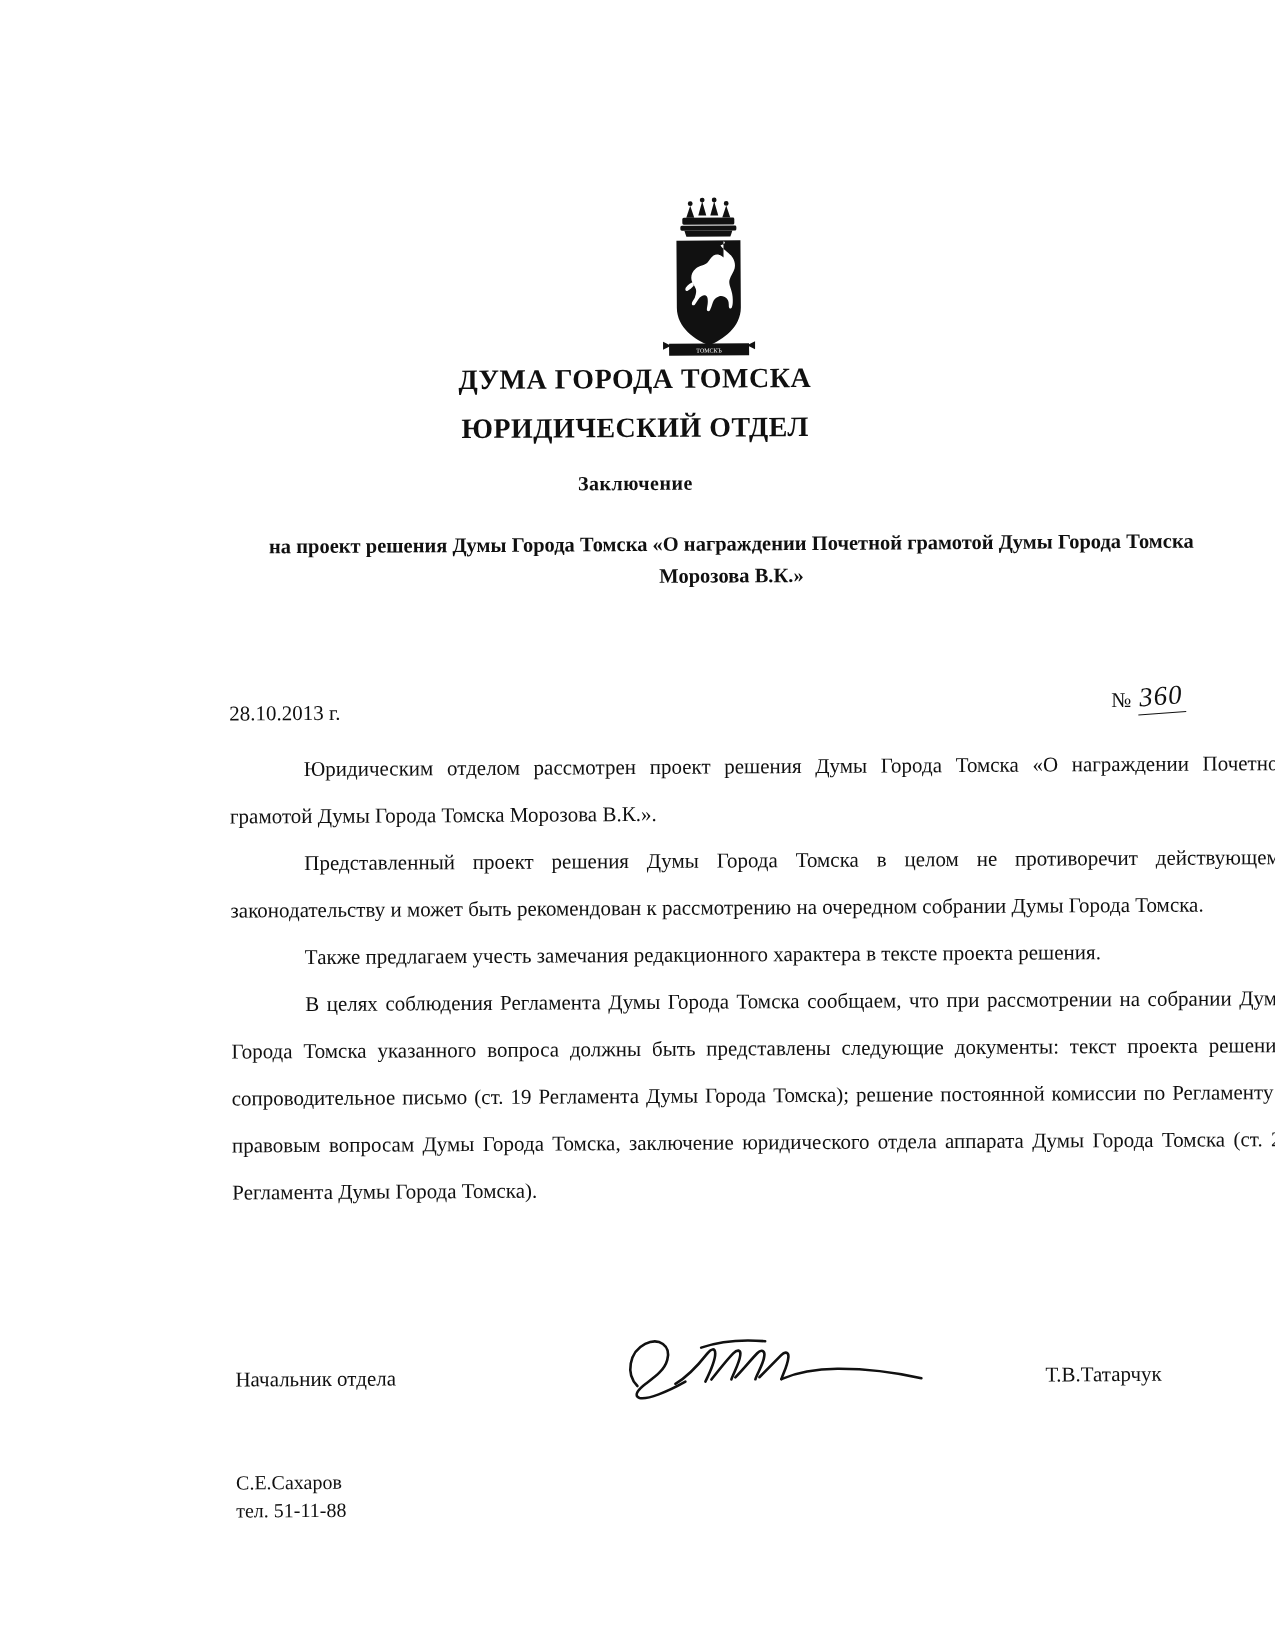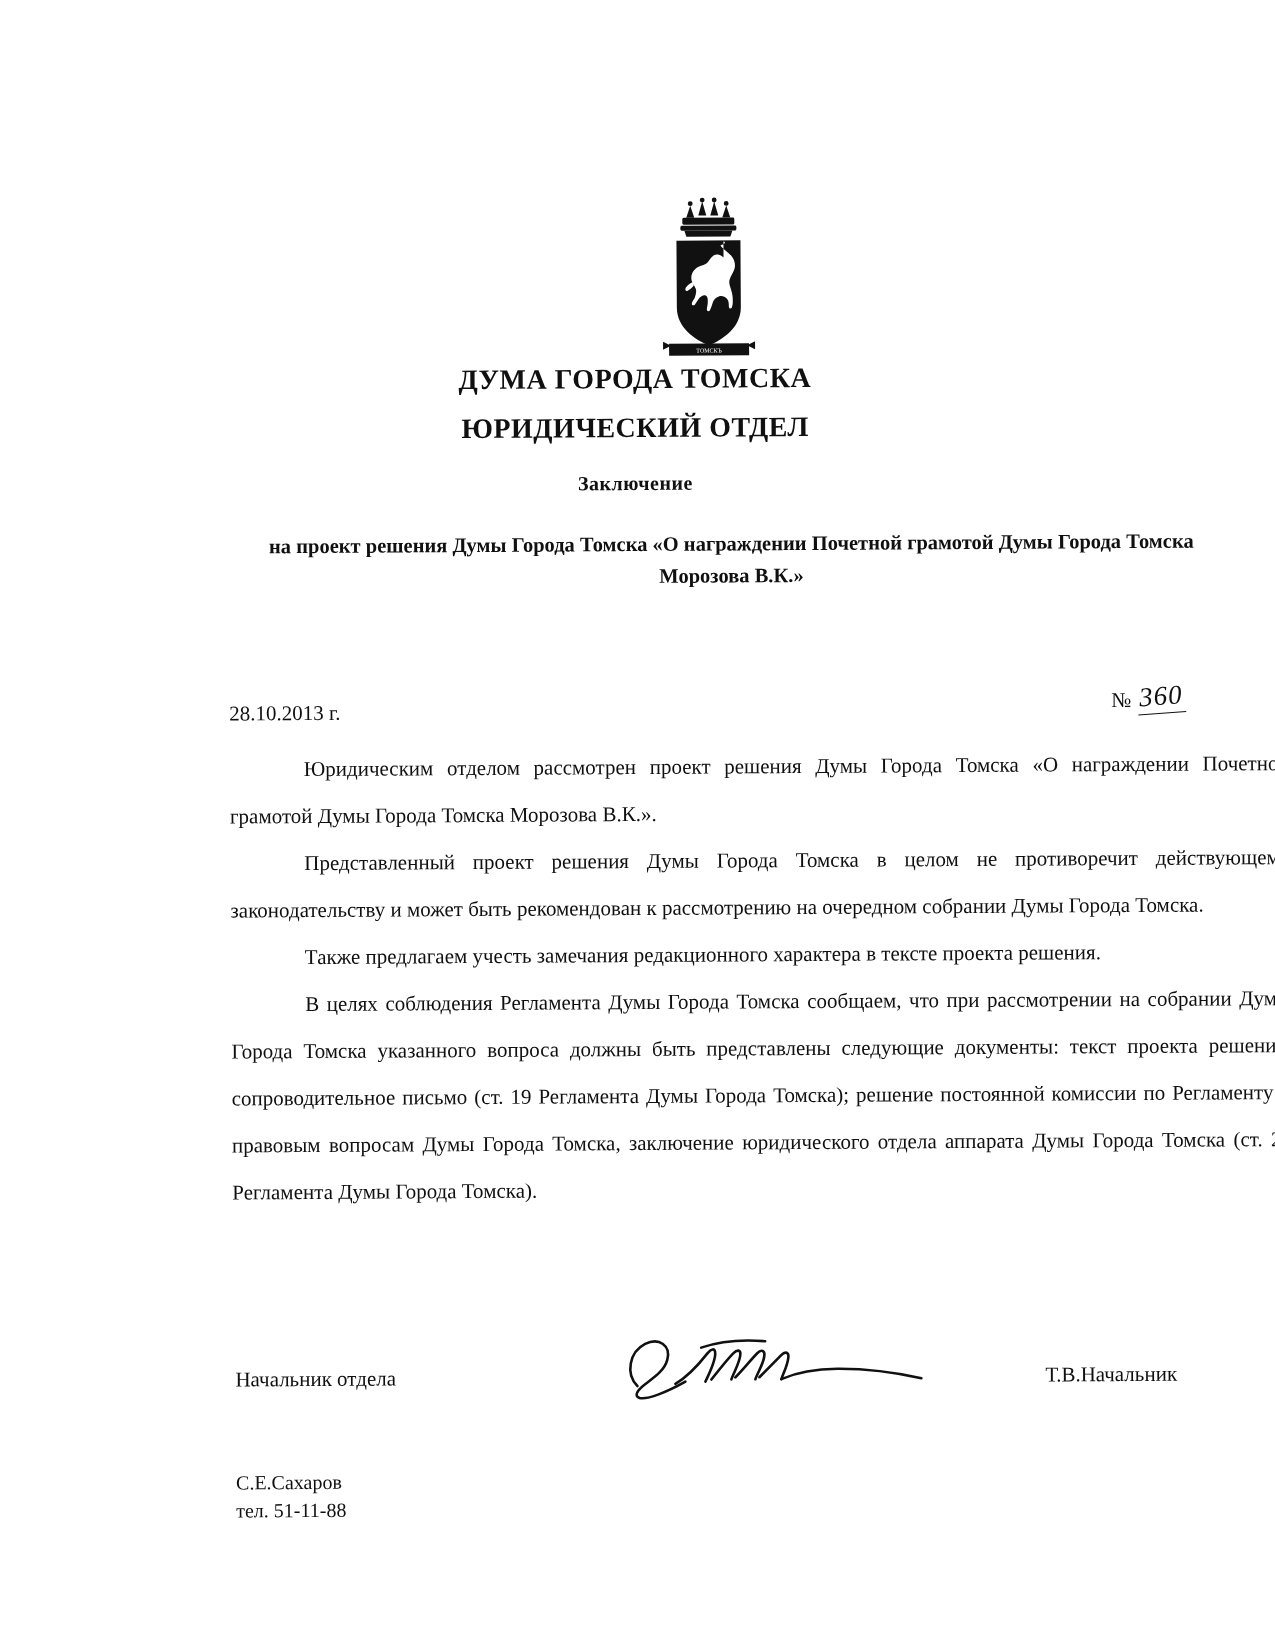--- a/index.html
+++ b/index.html
@@ -204,20 +204,20 @@
         <path d="M22 68 C10 56 14 34 30 26 C44 19 56 28 52 42 C49 53 38 60 30 66 C22 72 18 78 24 80 C32 82 52 74 70 64"></path>
         <path d="M60 66 C74 58 84 46 92 36 C96 31 100 30 100 36 C100 44 94 56 90 64"></path>
         <path d="M96 62 C104 52 112 42 118 36 C122 32 126 32 125 38 C124 46 118 56 116 62"></path>
         <path d="M120 60 C128 52 136 42 142 36 C146 32 150 33 149 39 C148 47 142 56 140 62"></path>
         <path d="M144 60 C152 52 160 44 166 38 C170 34 174 35 173 41 C172 49 168 56 166 62"></path>
         <path d="M166 62 C180 56 200 52 222 52 C250 52 280 56 306 62"></path>
         <path d="M86 30 C104 24 128 22 150 24"></path>
       </g>
     </svg>
   </div>
-  <div class="sig-name">Т.В.Начальник</div>
+  <div class="sig-name">Т.В.Татарчук</div>
 
   <div class="contact">
     <div>С.Е.Сахаров</div>
     <div>тел. 51-11-88</div>
   </div>
 
 </div>
 
 </body></html>

